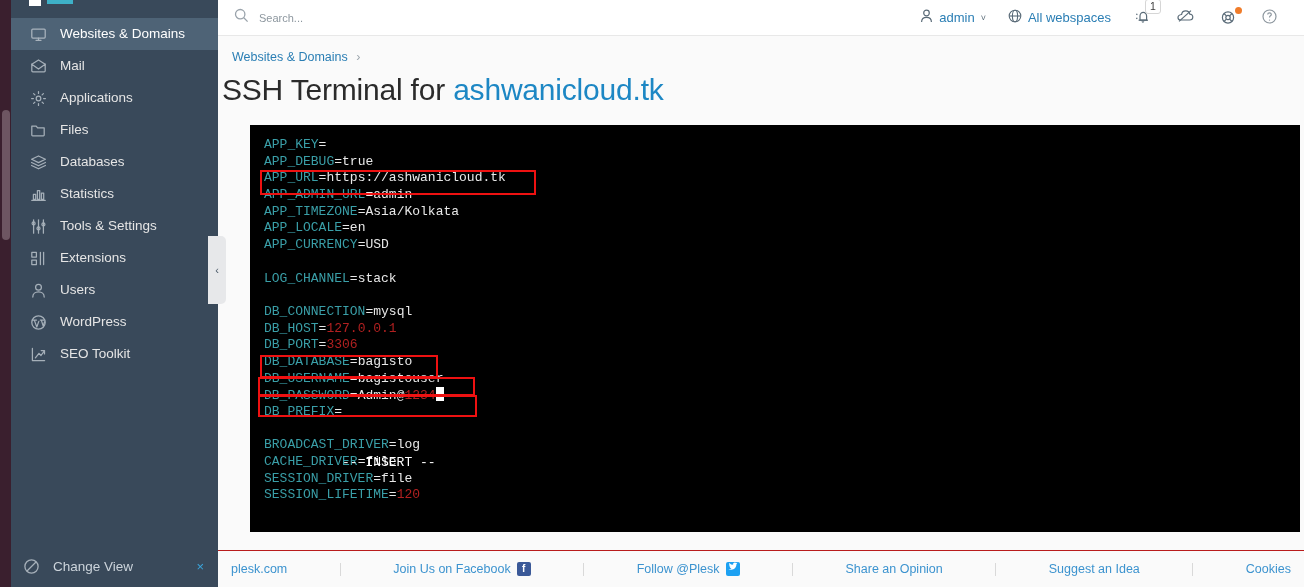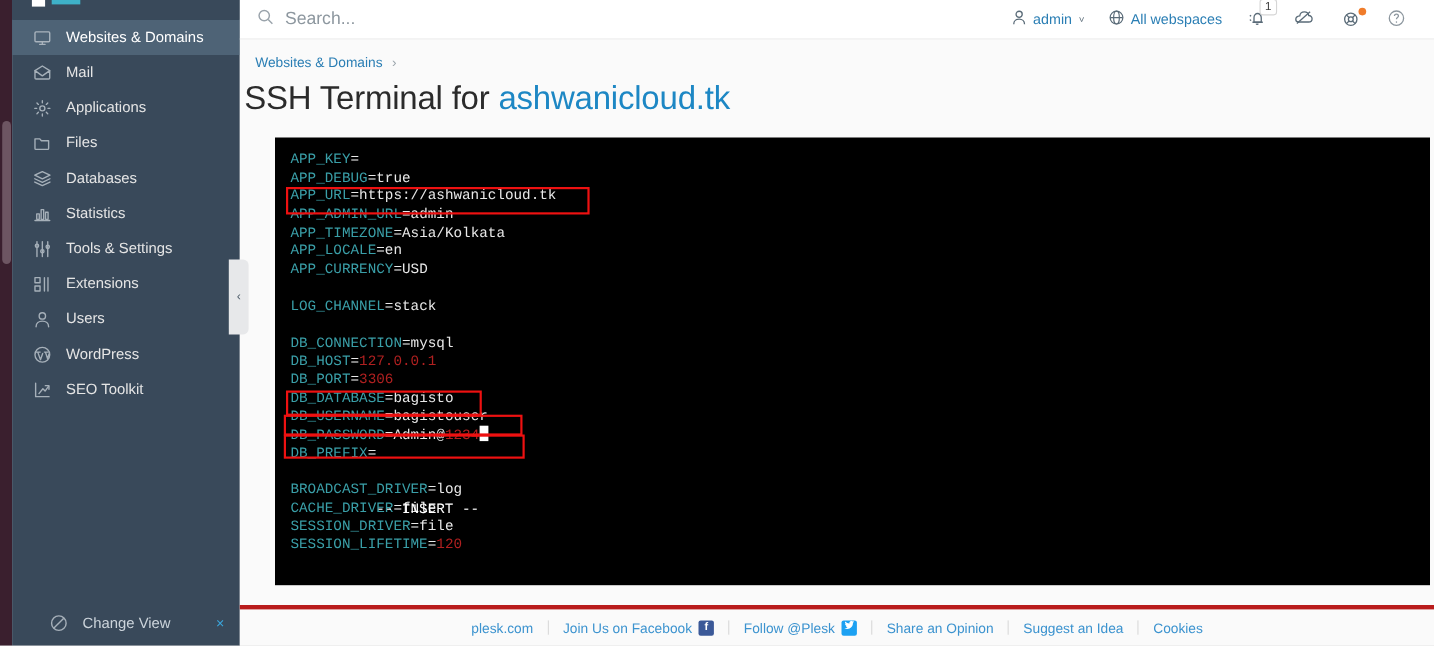--- a/index.html
+++ b/index.html
@@ -46,21 +46,21 @@
     cursor: pointer; user-select: none;
   }
   .nav-item.active { background: #4e6376; color: #ffffff; }
   .nav-ico { width: 17px; height: 17px; flex: 0 0 17px; display: block; opacity: .85; }
   .nav-ico svg { display: block; }
   .nav-label { line-height: 1; }
 
   .change-view {
     position: absolute; left: 0; bottom: 12px; width: 207px;
     display: flex; align-items: center; gap: 13px;
-    padding-left: 34px; font-size: 13.5px; color: #ccd4db; cursor: pointer;
+    padding-left: 12px; font-size: 13.5px; color: #ccd4db; cursor: pointer;
   }
   .cv-close {
     position: absolute; right: 14px; top: 1px; color: #3aa6dd;
     font-size: 13px; cursor: pointer;
   }
 
   
   .collapse-handle {
     position: absolute; left: 208px; top: 236px; width: 18px; height: 68px;
     background: #e7e8ea; border-radius: 0 5px 5px 0;
@@ -70,21 +70,21 @@
 
   
   .topbar {
     position: absolute; left: 218px; top: 0; width: 1086px; height: 36px;
     background: #ffffff; border-bottom: 1px solid #e8e8e8;
     display: flex; align-items: center;
   }
   .search-wrap { display: flex; align-items: center; gap: 10px; padding-left: 16px; flex: 1; }
   .search-input {
     border: none; outline: none; background: transparent;
-    font-family: "Liberation Sans", sans-serif; font-size: 16px;
+    font-family: "Liberation Sans", sans-serif; font-size: 11px;
     color: #6a7682; width: 320px;
   }
   .search-input::placeholder { color: #8d979f; }
   .top-right { display: flex; align-items: center; gap: 0; padding-right: 14px; }
   .tr-item {
     display: flex; align-items: center; gap: 6px;
     font-size: 13px; color: #2a7eb4; cursor: pointer; padding: 0 11px;
     position: relative; white-space: nowrap;
   }
   .tr-item.icon-only { padding: 0 12px; }
@@ -133,22 +133,22 @@
     position: absolute; left: 14px; bottom: 10px; right: 0;
     white-space: pre; color: #ffffff; font-weight: bold;
   }
 
   
   .anno { position: absolute; border: 2px solid #ee1111; pointer-events: none; }
 
   
   .footer {
     position: absolute; left: 218px; bottom: 0; width: 1086px; height: 37px;
-    background: #fafafa; border-top: 4px solid #b91c1c;
-    display: flex; align-items: center; justify-content: center; gap: 0;
+    background: #fafafa; border-top: 1px solid #b91c1c;
+    display: flex; align-items: center; justify-content: space-between; gap: 0;
   }
   .f-link {
     font-size: 12.5px; color: #3c93cf; cursor: pointer; text-decoration: none;
     padding: 0 13px; display: flex; align-items: center; gap: 6px;
     position: relative;
   }
   .f-sep { width: 1px; height: 13px; background: #d9d9d9; }
   .sq {
     display: inline-block; width: 14px; height: 14px; border-radius: 2px;
     color: #fff; font-size: 10px; font-weight: bold; text-align: center; line-height: 14px;

